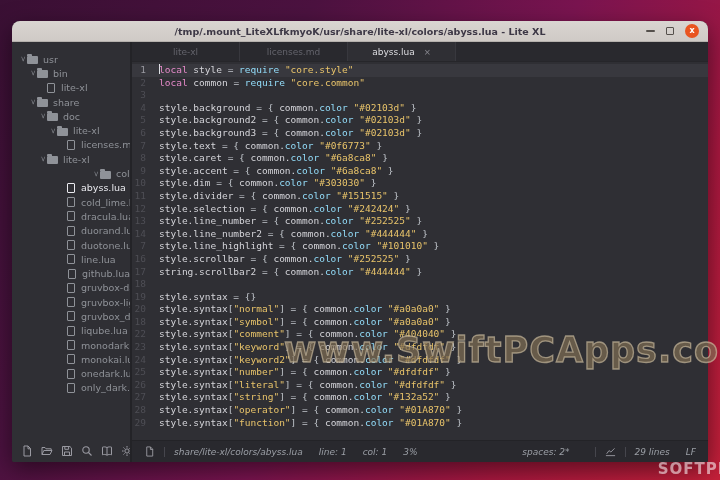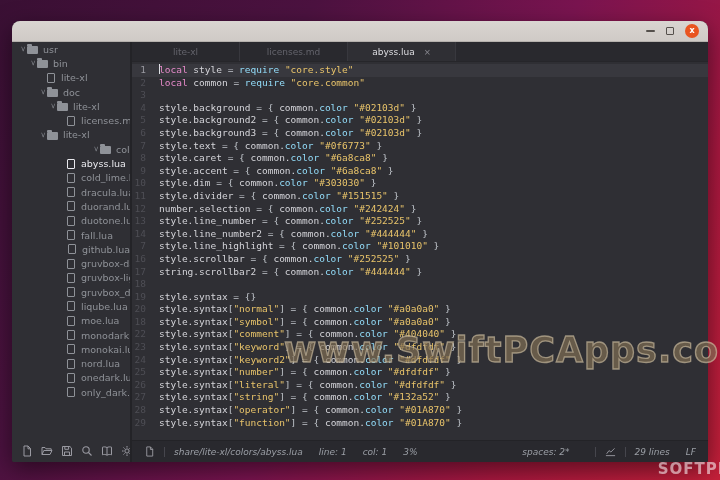--- a/index.html
+++ b/index.html
@@ -23,21 +23,21 @@
   .title { font-size:9.5px; font-weight:bold; color:#3d3846; }
   .controls { position:absolute; right:9px; top:0; height:100%; display:flex; align-items:center; gap:11px; }
   .ctl-min { width:9px; height:2px; background:#55504c; border-radius:1px; }
   .ctl-max { width:8px; height:8px; border:1.5px solid #55504c; border-radius:1px; }
   .ctl-close {
     width:14px; height:14px; border-radius:50%; background:#e95420;
     color:#fff; font-size:8px; line-height:14px; text-align:center; font-weight:bold;
   }
   .body { flex:1; display:flex; min-height:0; }
   .sidebar { flex:0 0 120px; background:#2f2f34; border-right:2px solid #232327; display:flex; flex-direction:column; overflow:hidden; }
-  .tree { flex:1; padding-top:0; overflow:hidden; font-size:9.5px; color:#8f9298; }
+  .tree { flex:1; padding-top:10px; overflow:hidden; font-size:9.5px; color:#8f9298; }
   .trow { height:14.3px; display:flex; align-items:center; white-space:nowrap; overflow:hidden; }
   .trow.active { color:#e9e9ee; }
   .chev { display:inline-block; width:9px; font-size:7px; color:#85888e; transform:rotate(90deg); text-align:center; flex:0 0 9px; }
   .spacer { flex:0 0 9px; }
   .fico { flex:0 0 11px; width:11px; height:8px; background:#8f9298; border-radius:1px; position:relative; margin-right:5px; margin-top:2px; }
   .fico::before { content:""; position:absolute; top:-2px; left:0; width:5px; height:2px; background:#8f9298; border-radius:1px 1px 0 0; }
   .dico { flex:0 0 8px; width:8px; height:10px; border:1px solid #8f9298; border-radius:1px; margin-right:6px; }
   .trow.active .dico { border-color:#e9e9ee; }
   .toolbar { flex:0 0 18px; display:flex; align-items:center; gap:8px; padding:0 0 5px 9px; }
   .tbicon { width:12px; height:12px; display:inline-block; }
@@ -85,20 +85,21 @@
     color:rgba(255,255,255,.55); pointer-events:none;
   }
 </style>
 </head>
 <body>
 
 <div class="screen">
   <div class="window">
 
     <div class="titlebar">
+      <div class="title">/tmp/.mount_LiteXLfkmyoK/usr/share/lite-xl/colors/abyss.lua - Lite XL</div>
       <div class="controls">
         <span class="ctl-min"></span>
         <span class="ctl-max"></span>
         <span class="ctl-close">x</span>
       </div>
     </div>
 
     <div class="body">
       <div class="sidebar">
         <div class="tree" id="tree">
@@ -110,20 +111,25 @@
             <div class="trow" style="padding-left: 16px;">
               <span class="chev">&gt;</span>
               <span class="fico"></span>
               <span>bin</span>
             </div>
             <div class="trow" style="padding-left: 26px;">
               <span class="spacer"></span>
               <span class="dico"></span>
               <span>lite-xl</span>
             </div>
+            <div class="trow" style="padding-left: 16px;">
+              <span class="chev">&gt;</span>
+              <span class="fico"></span>
+              <span>share</span>
+            </div>
             <div class="trow" style="padding-left: 26px;">
               <span class="chev">&gt;</span>
               <span class="fico"></span>
               <span>doc</span>
             </div>
             <div class="trow" style="padding-left: 36px;">
               <span class="chev">&gt;</span>
               <span class="fico"></span>
               <span>lite-xl</span>
             </div>
@@ -163,21 +169,21 @@
               <span>duorand.lua</span>
             </div>
             <div class="trow" style="padding-left: 46px;">
               <span class="spacer"></span>
               <span class="dico"></span>
               <span>duotone.lua</span>
             </div>
             <div class="trow" style="padding-left: 46px;">
               <span class="spacer"></span>
               <span class="dico"></span>
-              <span>fall.lua</span>
+              <span>line.lua</span>
             </div>
             <div class="trow" style="padding-left: 46px; justify-content: flex-end;">
               <span class="spacer"></span>
               <span class="dico"></span>
               <span>github.lua</span>
             </div>
             <div class="trow" style="padding-left: 46px;">
               <span class="spacer"></span>
               <span class="dico"></span>
               <span>gruvbox-dark.lu</span>
@@ -193,36 +199,26 @@
               <span>gruvbox_dark.lu</span>
             </div>
             <div class="trow" style="padding-left: 46px;">
               <span class="spacer"></span>
               <span class="dico"></span>
               <span>liqube.lua</span>
             </div>
             <div class="trow" style="padding-left: 46px;">
               <span class="spacer"></span>
               <span class="dico"></span>
-              <span>moe.lua</span>
-            </div>
-            <div class="trow" style="padding-left: 46px;">
-              <span class="spacer"></span>
-              <span class="dico"></span>
               <span>monodark.lua</span>
             </div>
             <div class="trow" style="padding-left: 46px;">
               <span class="spacer"></span>
               <span class="dico"></span>
               <span>monokai.lua</span>
-            </div>
-            <div class="trow" style="padding-left: 46px;">
-              <span class="spacer"></span>
-              <span class="dico"></span>
-              <span>nord.lua</span>
             </div>
             <div class="trow" style="padding-left: 46px;">
               <span class="spacer"></span>
               <span class="dico"></span>
               <span>onedark.lua</span>
             </div>
             <div class="trow" style="padding-left: 46px;">
               <span class="spacer"></span>
               <span class="dico"></span>
               <span>only_dark.lua</span>
@@ -322,21 +318,21 @@
             <div class="cline">
               <span class="gut">10</span>
               <span class="ctext"><span class="tk-n">style.dim </span><span class="tk-p">= { </span><span class="tk-n">common.</span><span class="tk-f">color</span><span class="tk-n"> </span><span class="tk-s">"#303030"</span><span class="tk-p"> }</span></span>
             </div>
             <div class="cline">
               <span class="gut">11</span>
               <span class="ctext"><span class="tk-n">style.divider </span><span class="tk-p">= { </span><span class="tk-n">common.</span><span class="tk-f">color</span><span class="tk-n"> </span><span class="tk-s">"#151515"</span><span class="tk-p"> }</span></span>
             </div>
             <div class="cline">
               <span class="gut">12</span>
-              <span class="ctext"><span class="tk-n">number.selection </span><span class="tk-p">= { </span><span class="tk-n">common.</span><span class="tk-f">color</span><span class="tk-n"> </span><span class="tk-s">"#242424"</span><span class="tk-p"> }</span></span>
+              <span class="ctext"><span class="tk-n">style.selection </span><span class="tk-p">= { </span><span class="tk-n">common.</span><span class="tk-f">color</span><span class="tk-n"> </span><span class="tk-s">"#242424"</span><span class="tk-p"> }</span></span>
             </div>
             <div class="cline">
               <span class="gut">13</span>
               <span class="ctext"><span class="tk-n">style.line_number </span><span class="tk-p">= { </span><span class="tk-n">common.</span><span class="tk-f">color</span><span class="tk-n"> </span><span class="tk-s">"#252525"</span><span class="tk-p"> }</span></span>
             </div>
             <div class="cline">
               <span class="gut">14</span>
               <span class="ctext"><span class="tk-n">style.line_number2 </span><span class="tk-p">= { </span><span class="tk-n">common.</span><span class="tk-f">color</span><span class="tk-n"> </span><span class="tk-s">"#444444"</span><span class="tk-p"> }</span></span>
             </div>
             <div class="cline">

